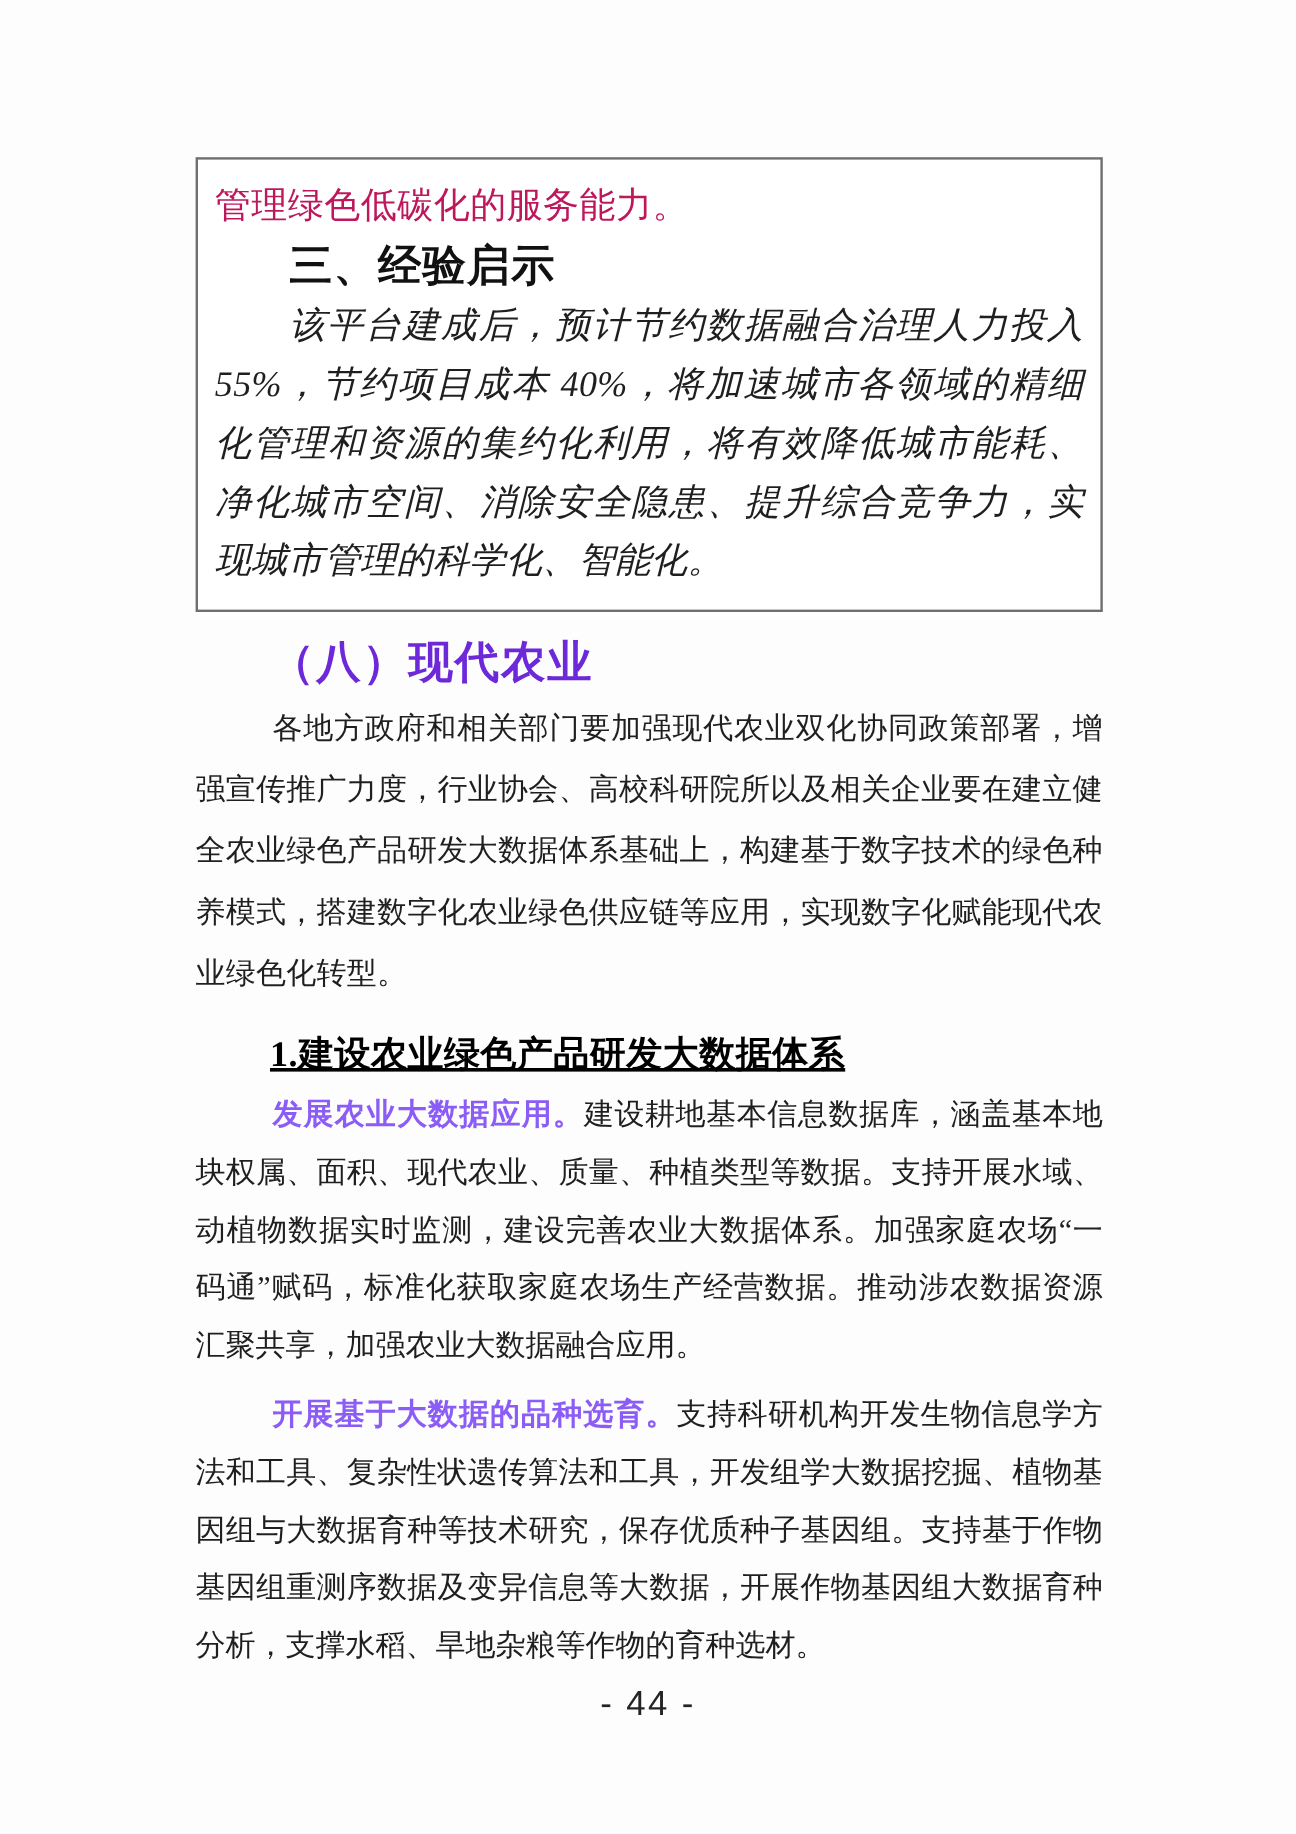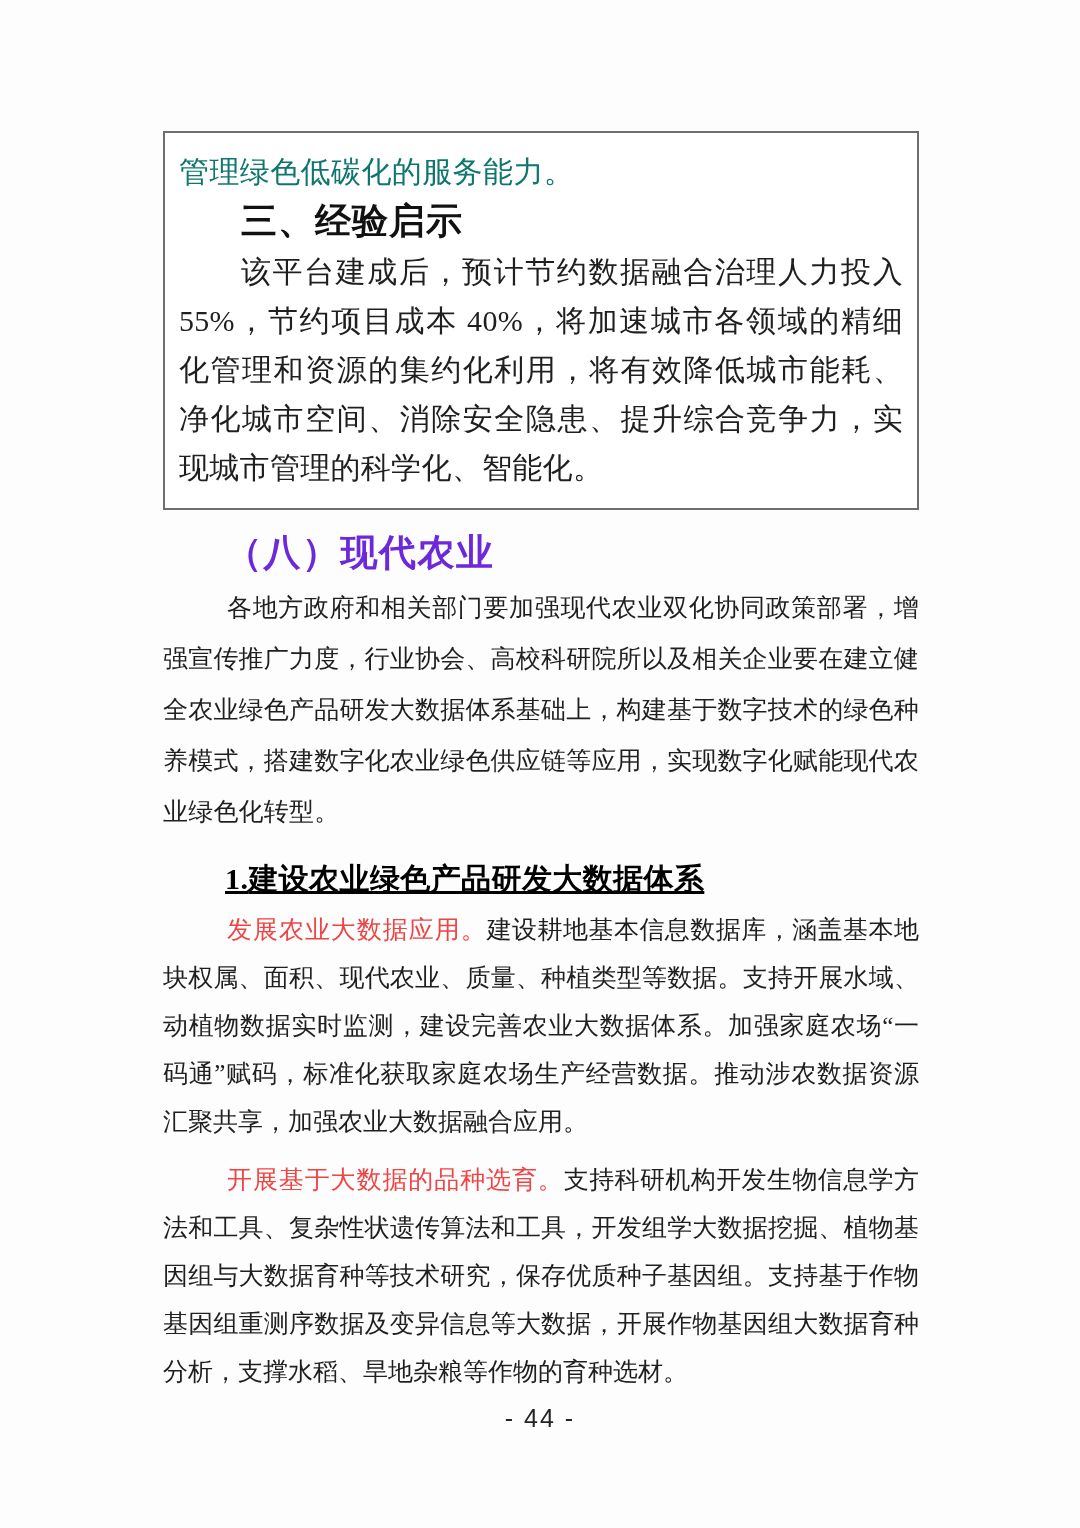--- a/index.html
+++ b/index.html
@@ -48,21 +48,21 @@
   }
 
   
   .box-line {
     font-size: 30px;
     line-height: 49px;
     text-align: justify;
     text-justify: inter-character;
     letter-spacing: 0.4px;
     margin: 0;
-    color: #0f766e;
+    color: #be185d;
   }
 
   .box-heading {
     font-size: 36px;
     line-height: 51px;
     font-weight: bold;
     margin: 0;
     text-indent: 62px;
     letter-spacing: 1px;
     color: #111111;
@@ -70,20 +70,21 @@
 
   .box-para {
     font-size: 30px;
     line-height: 49px;
     margin: 0;
     text-align: justify;
     text-justify: inter-character;
     text-indent: 62px;
     letter-spacing: 0.3px;
     color: #1f1f1f;
+    font-style: italic;
   }
 
   
   .section-heading {
     font-size: 37px;
     line-height: 58px;
     font-weight: bold;
     margin: 14px 0 0 0;
     text-indent: 62px;
     letter-spacing: 1.5px;
@@ -111,41 +112,41 @@
     line-height: 55px;
     font-weight: bold;
     margin: 10px 0 0 0;
     text-indent: 62px;
     letter-spacing: 0.4px;
     color: #000000;
     text-decoration: underline;
   }
 
   .lead {
-    font-weight: normal;
+    font-weight: bold;
     letter-spacing: 0.5px;
-    color: #ef4444;
+    color: #8b5cf6;
   }
 
   .latin {
     font-family: "Liberation Serif", "DejaVu Serif", serif;
   }
 
   .spacer-sm { height: 4px; }
   .spacer-md { height: 10px; }
 
   
   .page-number {
     position: absolute;
     left: 0;
     top: 1404px;
     width: 1080px;
     text-align: center;
     font-family: "Liberation Sans", "DejaVu Sans", sans-serif;
-    font-size: 25px;
+    font-size: 29px;
     letter-spacing: 2px;
     color: #242424;
   }
 </style>
 </head>
 <body>
 
 <div class="page">
 
   <div class="content">

